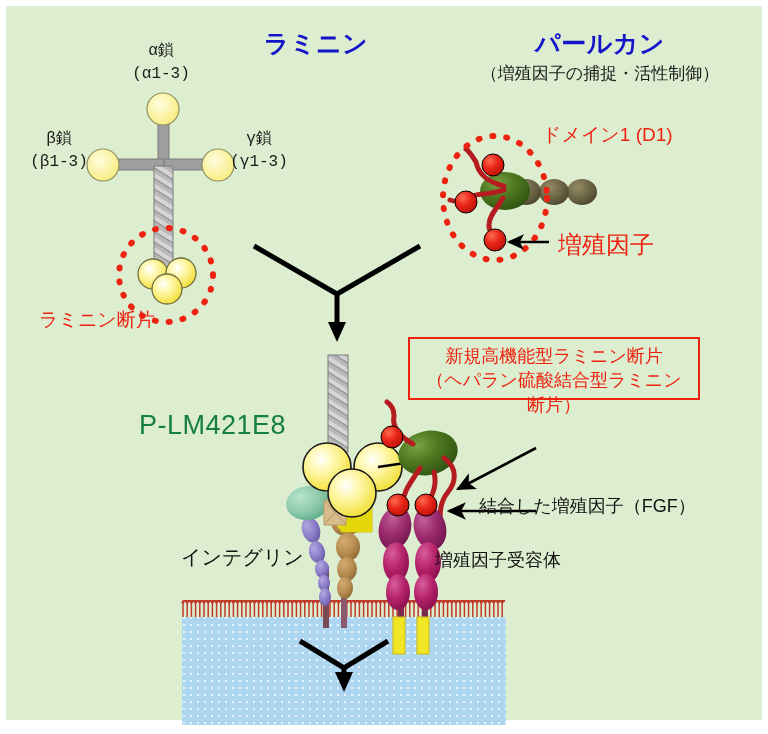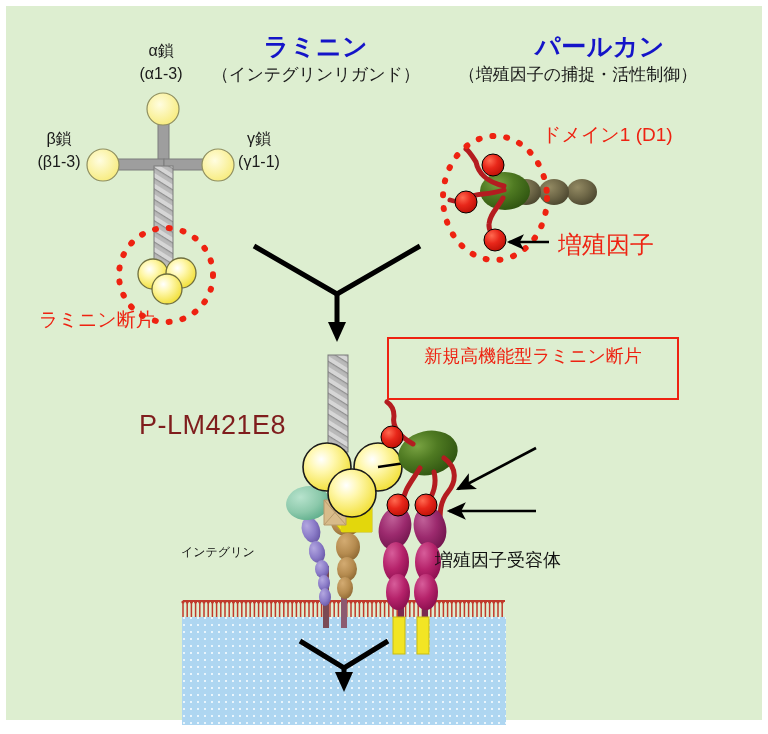--- a/index.html
+++ b/index.html
@@ -22,39 +22,39 @@
     width: 756px;
     height: 714px;
     background: #ddeed0;
   }
   .lbl {
     position: absolute;
     white-space: nowrap;
     line-height: 1.15;
     color: #1a1a1a;
   }
-  .center { text-align: center; transform: translateX(-50%); }
+  .center { text-align: center; transform: translateX(-50%); font-family: Liberation Mono, monospace; }
   .blue-title {
     color: #1414c8;
     font-weight: bold;
     font-size: 25px;
     letter-spacing: 0.5px;
   }
   .sub-title {
     color: #1a1a1a;
     font-size: 17px;
   }
   .red-lbl {
     color: #ee2211;
     font-size: 17px;
     font-weight: normal;
     text-align: right;
   }
   .red-big {
-    color: #7f1d1d;
+    color: #15803d;
     font-size: 27px;
     letter-spacing: 0.5px;
   }
   .blk-lbl { color: #101010; font-size: 16px; }
   .chain-lbl { color: #1a1a1a; font-size: 16px; text-align: center; }
   .redbox {
     position: absolute;
     border: 2px solid #ee2211;
     color: #ee2211;
     font-size: 18px;
@@ -423,47 +423,48 @@
         <line x1="530" y1="442" x2="452" y2="483" stroke="#000" stroke-width="2.6" marker-end="url(#arrowBlk)"></line>
         <line x1="530" y1="505" x2="443" y2="505" stroke="#000" stroke-width="2.6" marker-end="url(#arrowBlk)"></line>
 
         <path d="M294,635 L338,662 L382,635" fill="none" stroke="#000" stroke-width="5" stroke-linejoin="miter"></path>
         <line x1="338" y1="659" x2="338" y2="673" stroke="#000" stroke-width="5"></line>
         <path d="M338,686 L329,666 L347,666 Z" fill="#000"></path>
       </g>
     </svg>
 
     <div class="lbl blue-title center" style="left:310px; top:26px;">ラミニン</div>
-    <div class="lbl sub-title center" style="left:310px; top:59px;">（インテグリンリガンド）</div>
 
     <div class="lbl blue-title center" style="left:594px; top:26px;">パールカン</div>
-    <div class="lbl sub-title center" style="left:572px; top:59px;">（増殖因子の捕捉・活性制御）</div>
+    <div class="lbl sub-title center" style="left:594px; top:59px;">（増殖因子の捕捉・活性制御）</div>
 
     <div class="lbl chain-lbl center" style="left:155px; top:36px;">α鎖</div>
     <div class="lbl chain-lbl center" style="left:155px; top:59px;">(α1-3)</div>
 
     <div class="lbl chain-lbl center" style="left:53px; top:124px;">β鎖</div>
     <div class="lbl chain-lbl center" style="left:53px; top:147px;">(β1-3)</div>
 
     <div class="lbl chain-lbl center" style="left:253px; top:124px;">γ鎖</div>
-    <div class="lbl chain-lbl center" style="left:253px; top:147px;">(γ1-1)</div>
+    <div class="lbl chain-lbl center" style="left:253px; top:147px;">(γ1-3)</div>
 
     <div class="lbl red-lbl" style="left:33px; top:303px; font-size:19px;">ラミニン断片</div>
 
     <div class="lbl red-lbl" style="left:536px; top:118px; font-size:19px;">ドメイン1 (D1)</div>
 
     <div class="lbl red-lbl" style="left:552px; top:225px; font-size:24px;">増殖因子</div>
 
     <div class="lbl red-big" style="left:133px; top:404px;">P-LM421E8</div>
 
-    <div class="redbox" style="left:381px; top:331px; width:292px; height:63px;">
+    <div class="redbox" style="left:402px; top:331px; width:292px; height:63px;">
       <div>新規高機能型ラミニン断片</div>
+      <div>（ヘパラン硫酸結合型ラミニン断片）</div>
     </div>
 
 
+    <div class="lbl blk-lbl" style="left:473px; top:490px; font-size:18px;">結合した増殖因子（FGF）</div>
 
     <div class="lbl blk-lbl" style="left:429px; top:544px; font-size:18px;">増殖因子受容体</div>
 
-    <div class="lbl blk-lbl" style="left:175px; top:540px; font-size:12px;">インテグリン</div>
+    <div class="lbl blk-lbl" style="left:175px; top:540px; font-size:20px;">インテグリン</div>
 
 
   </div>
 </div>
 
 </body></html>

